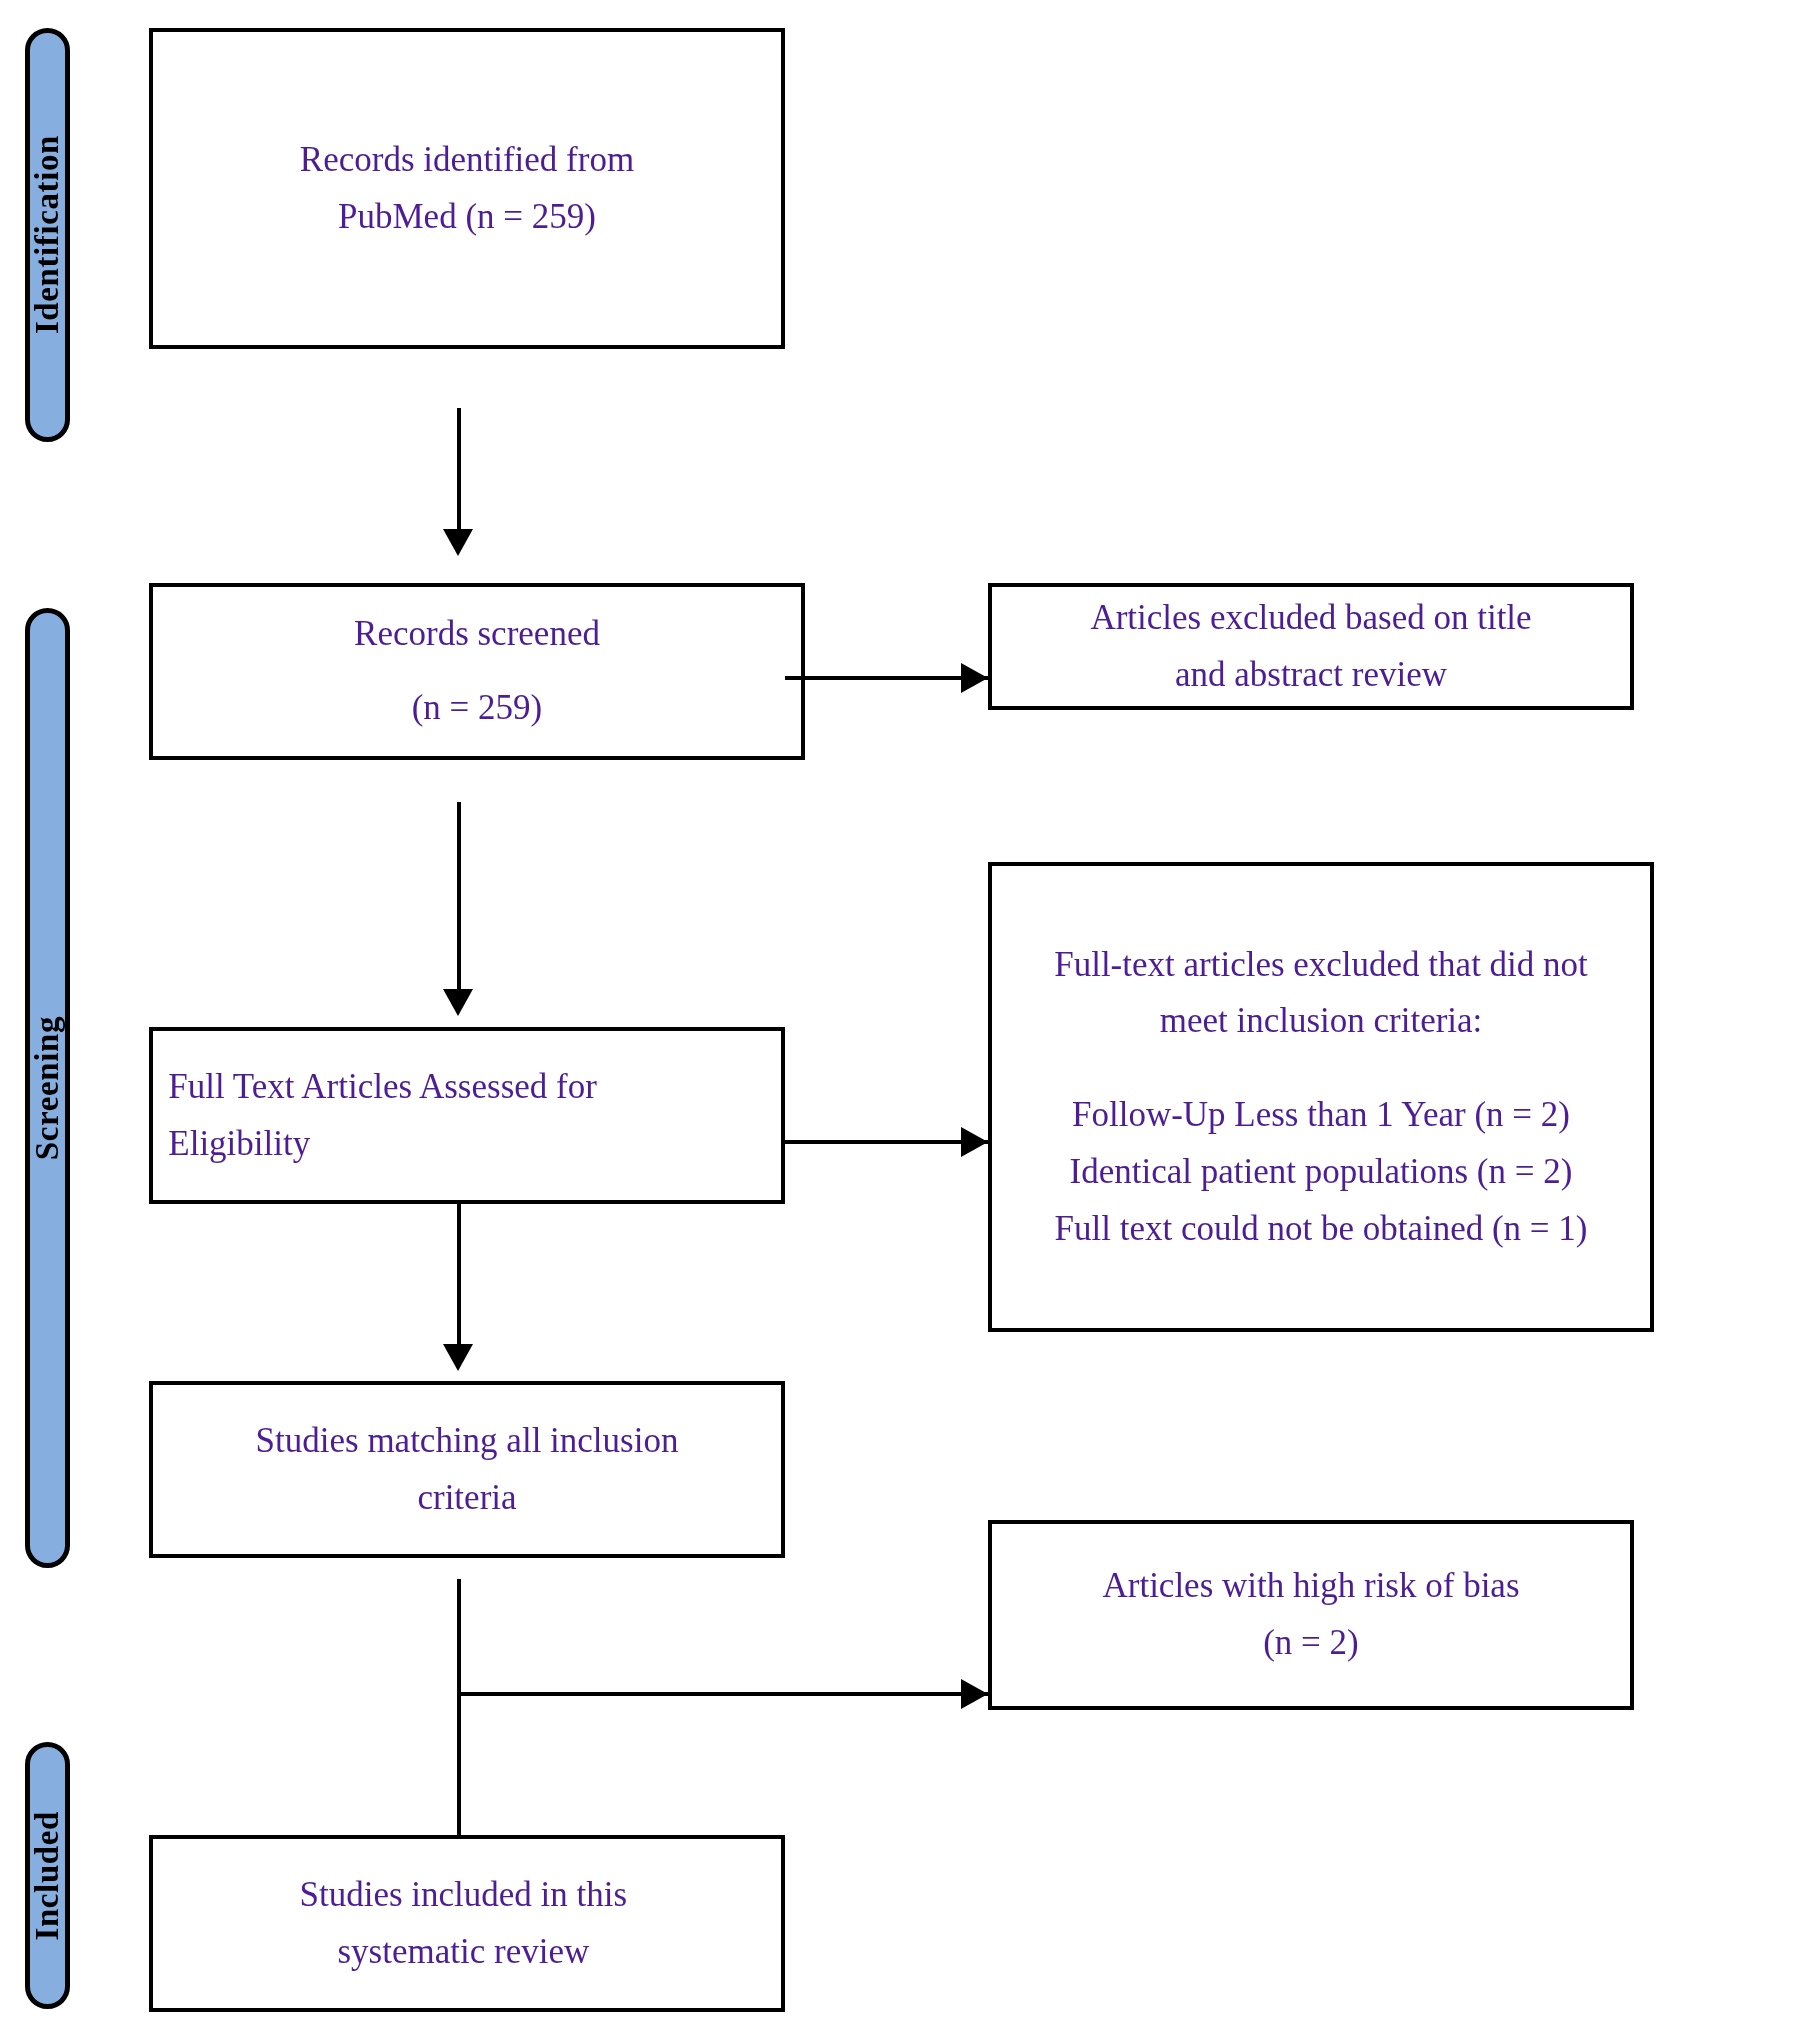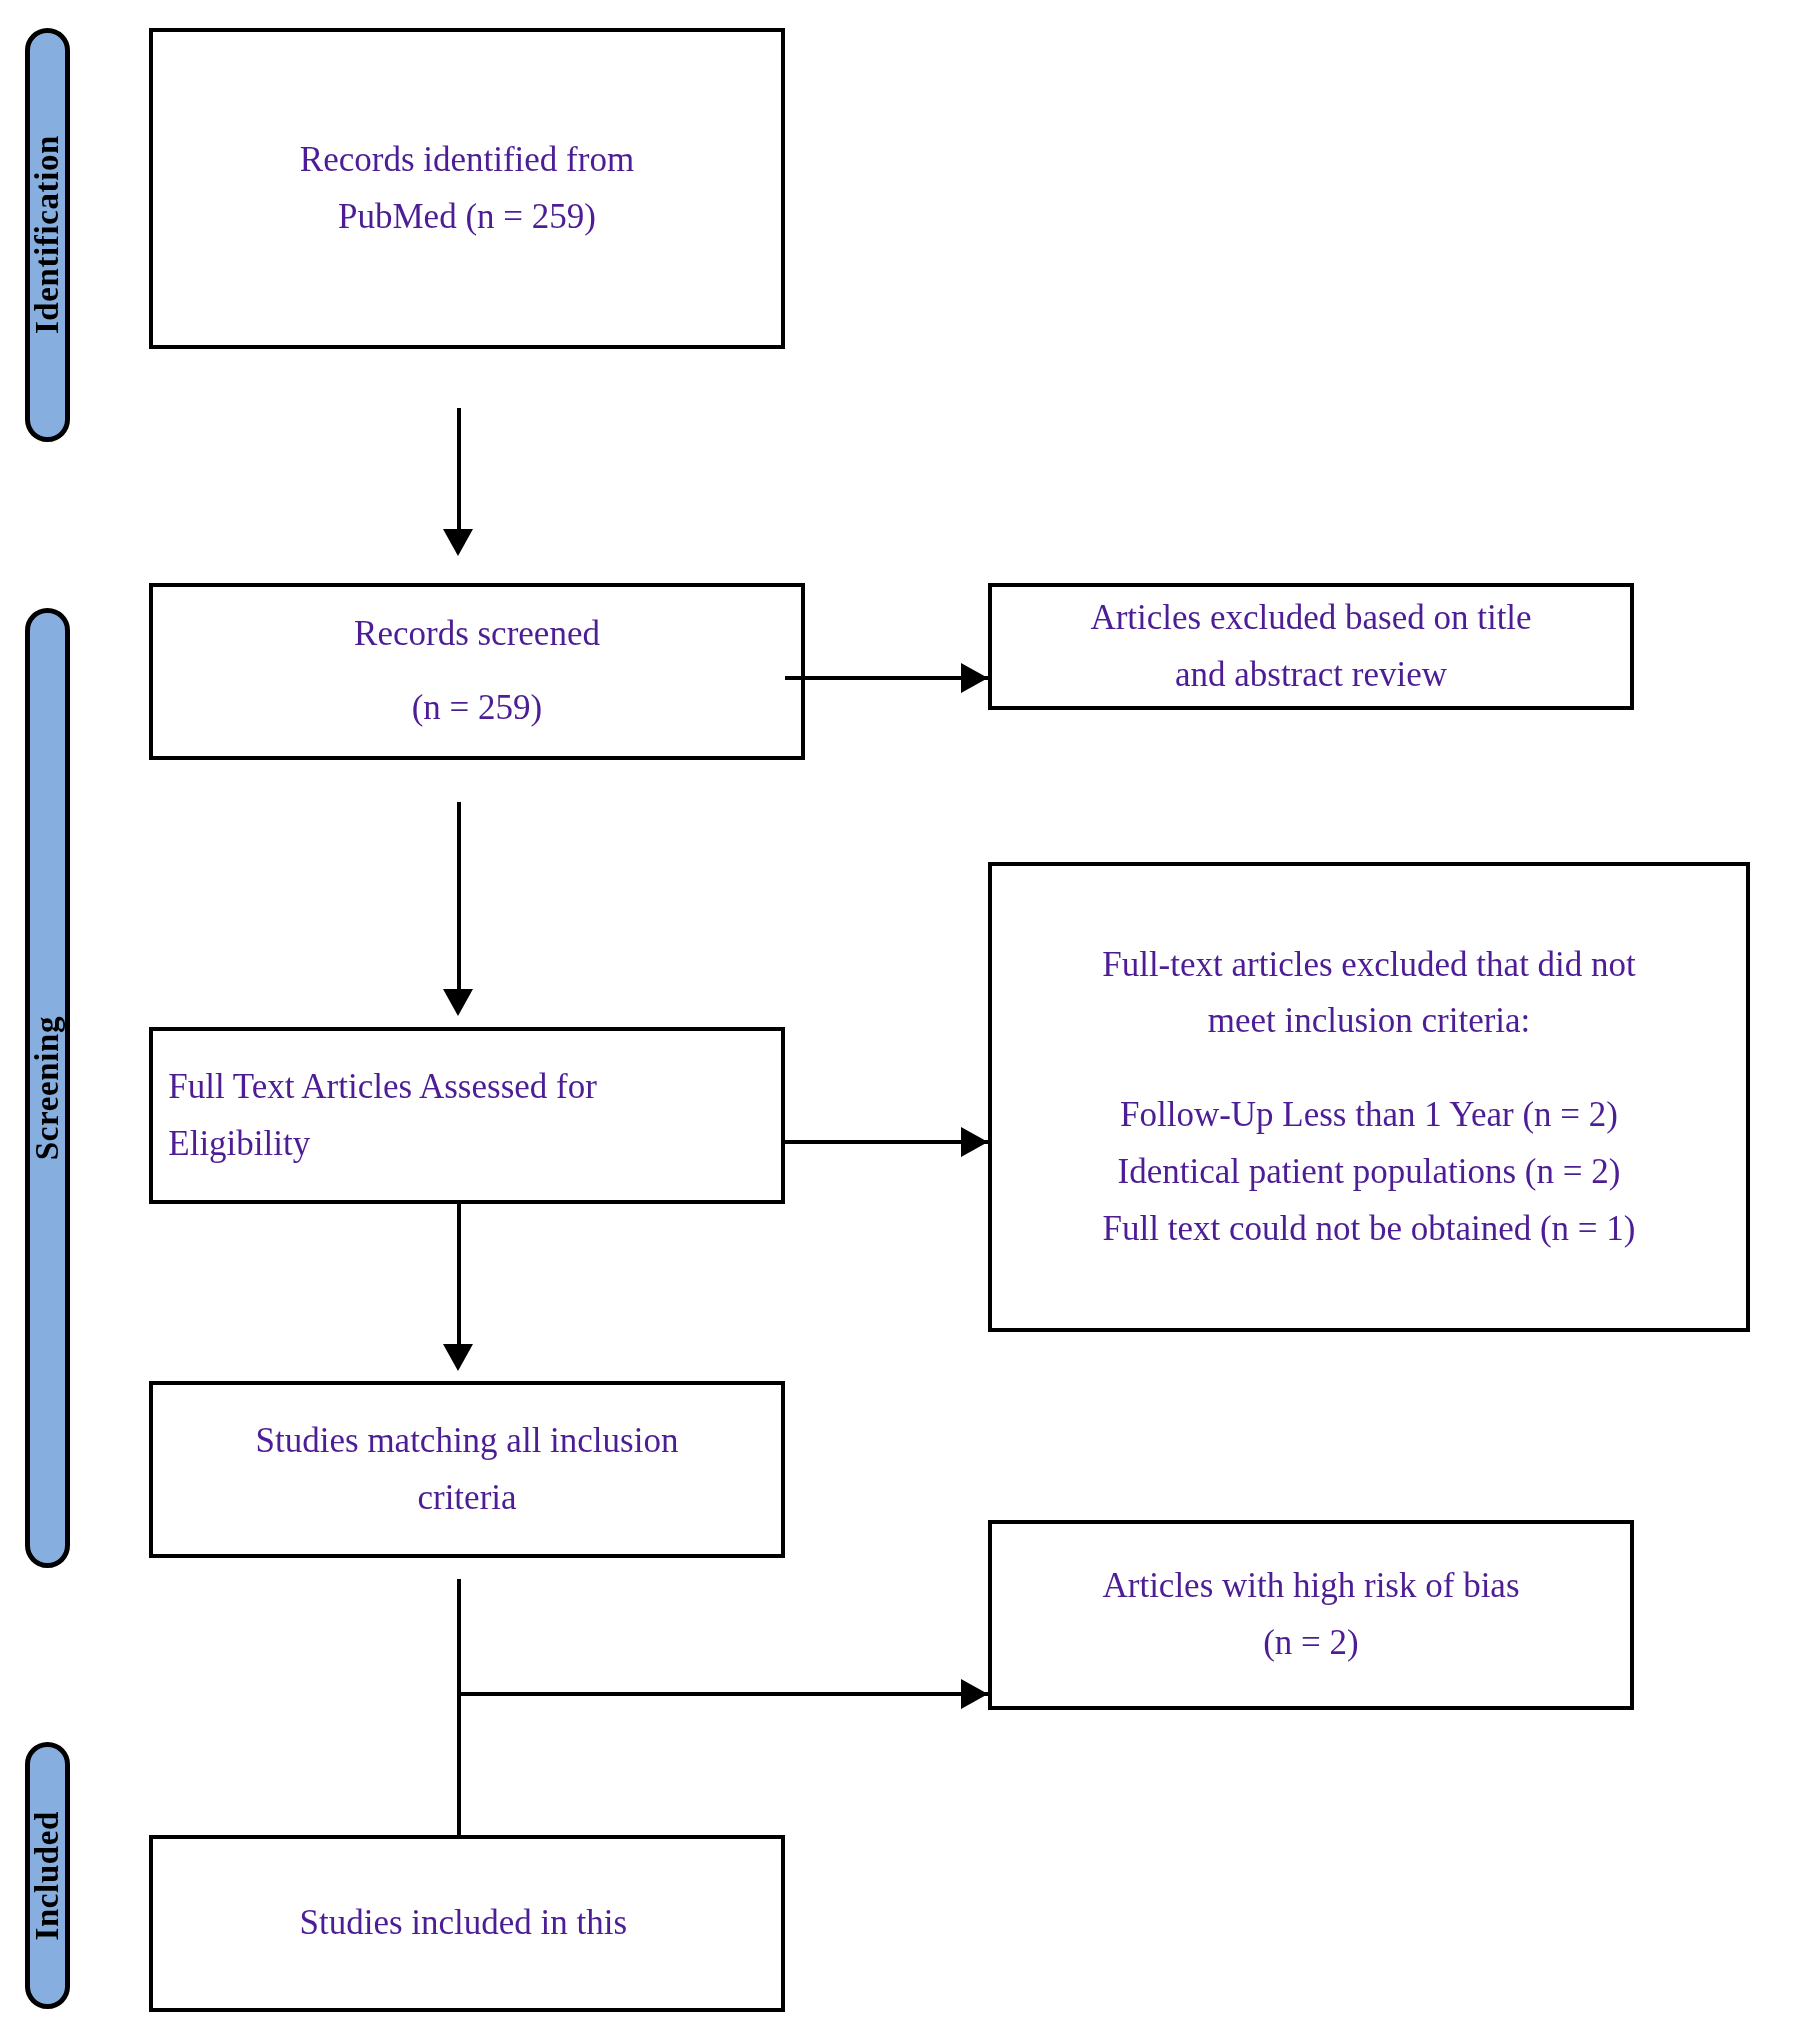--- a/index.html
+++ b/index.html
@@ -134,21 +134,21 @@
   <div class="arrow-down" style="left:443px; top:989px;"></div>
 
   <div class="pbox left-align" style="left:149px; top:1027px; width:636px; height:177px;">
     <span class="line">Full Text Articles Assessed for</span>
     <span class="line">Eligibility</span>
   </div>
 
   <div class="hline" style="left:785px; top:1140px; width:203px;"></div>
   <div class="arrow-right" style="left:961px; top:1127px;"></div>
 
-  <div class="pbox" style="left:988px; top:862px; width:762px; height:470px;">
+  <div class="pbox" style="left:988px; top:862px; width:666px; height:470px;">
     <span class="line">Full-text articles excluded that did not</span>
     <span class="line">meet inclusion criteria:</span>
     <span class="spacer"></span>
     <span class="line">Follow-Up Less than 1 Year (n = 2)</span>
     <span class="line">Identical patient populations (n = 2)</span>
     <span class="line">Full text could not be obtained (n = 1)</span>
   </div>
 
   <div class="vline" style="left:457px; top:1204px; height:142px;"></div>
   <div class="arrow-down" style="left:443px; top:1344px;"></div>
@@ -164,16 +164,17 @@
   <div class="hline" style="left:457px; top:1692px; width:531px;"></div>
   <div class="arrow-right" style="left:961px; top:1679px;"></div>
 
   <div class="pbox" style="left:988px; top:1520px; width:646px; height:190px;">
     <span class="line">Articles with high risk of bias</span>
     <span class="line">(n = 2)</span>
   </div>
 
   <div class="pbox" style="left:149px; top:1835px; width:636px; height:177px;padding-left:8px;">
     <span class="line">Studies included in this</span>
+    <span class="line">systematic review</span>
   </div>
 
 </div>
 
 
 </body></html>

